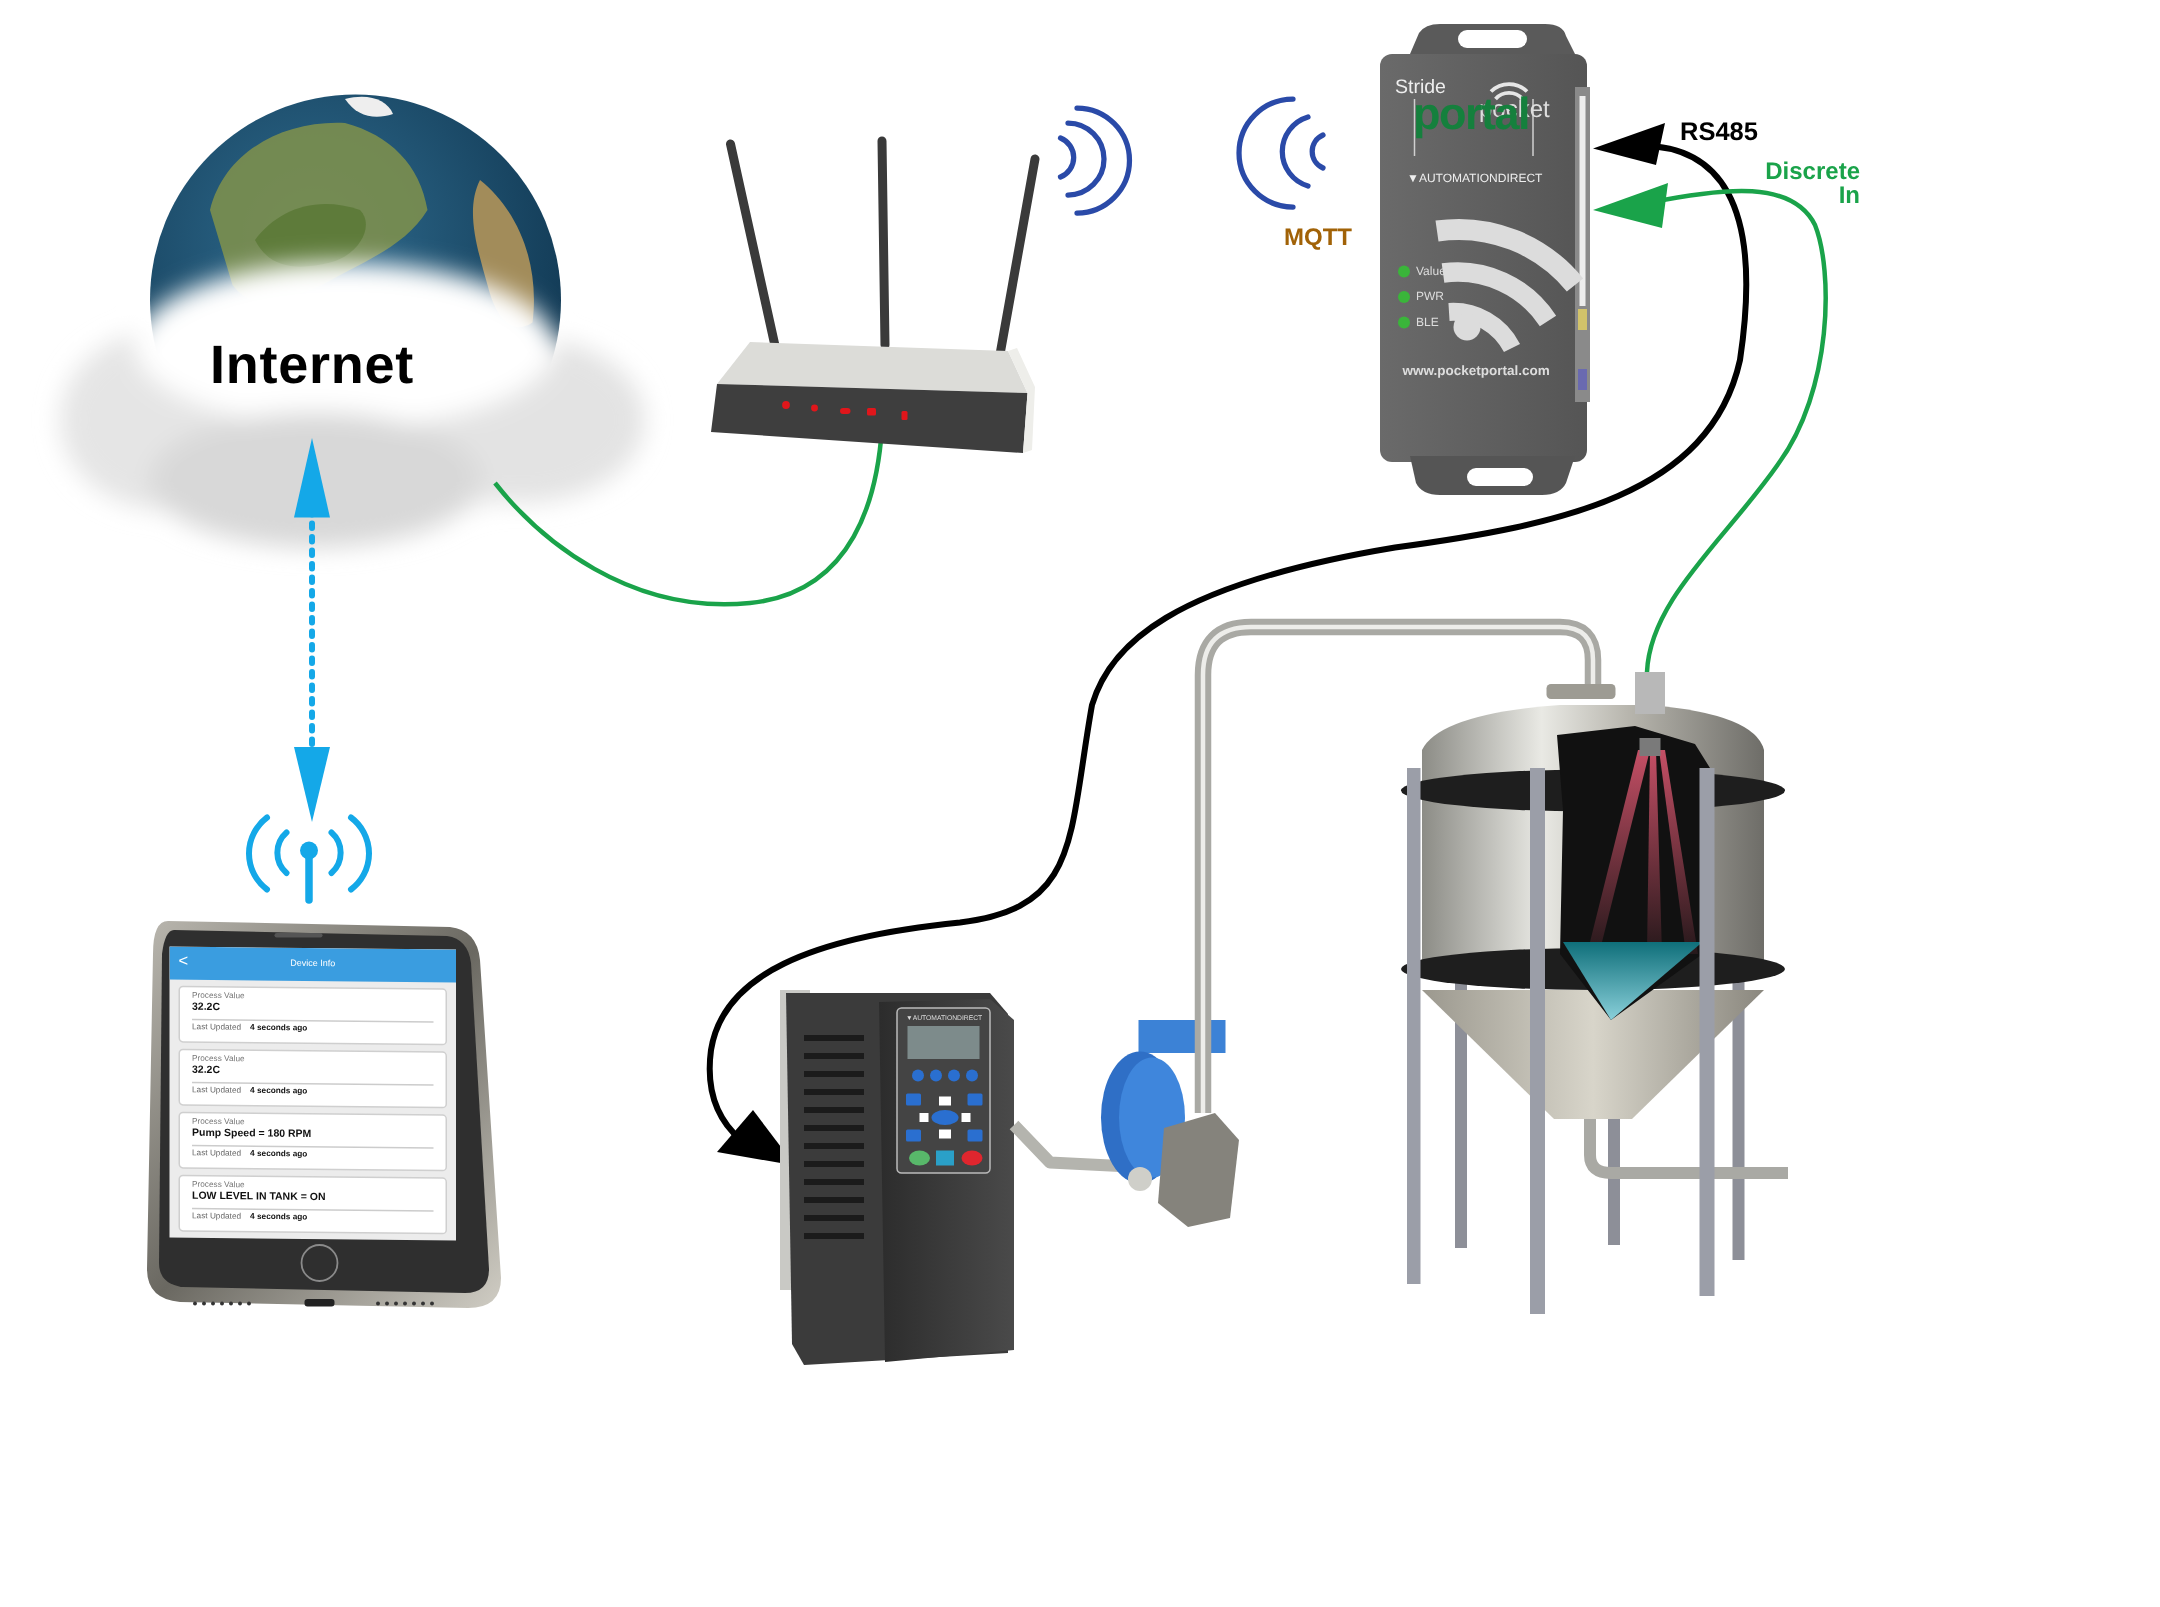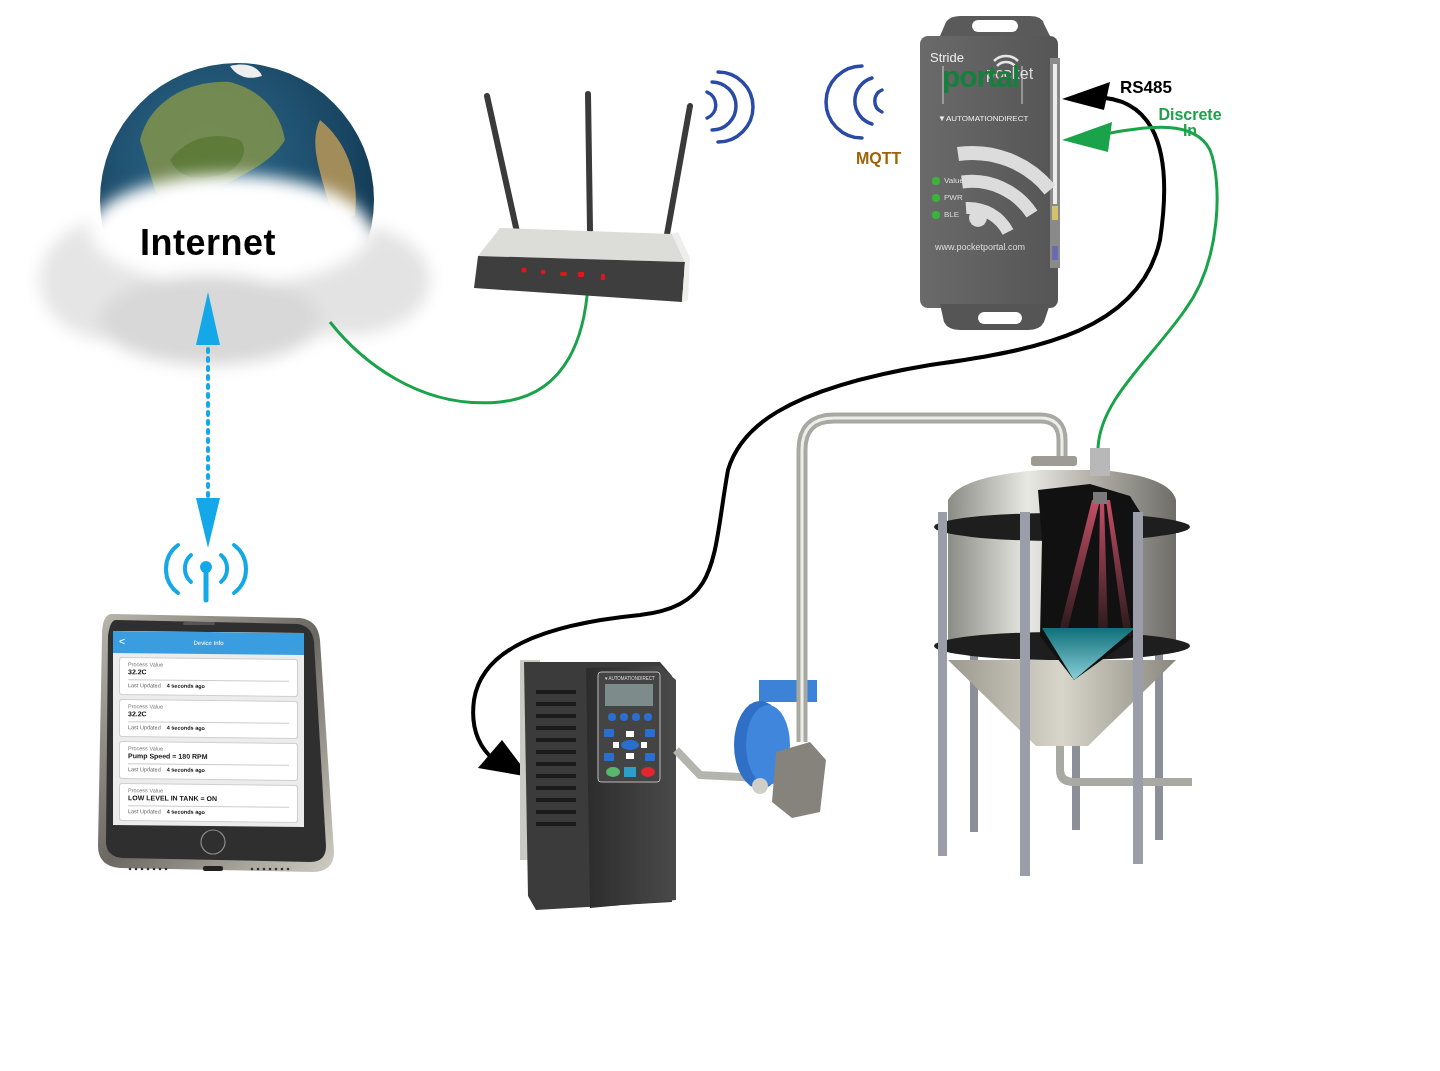--- a/index.html
+++ b/index.html
@@ -1,38 +1,38 @@
 <!DOCTYPE html>
 <html><head>
 <meta charset="utf-8">
 <style>
   html,body{margin:0;padding:0;background:#ffffff;}
   body{width:1440px;height:1071px;position:relative;overflow:hidden;font-family:"Liberation Sans",sans-serif;}
   #scene{position:absolute;left:0;top:0;width:1440px;height:1071px;}
   .label-internet{position:absolute;left:140px;top:222px;font:bold 36px "Liberation Sans",sans-serif;color:#000;letter-spacing:0.5px;}
   .label-mqtt{position:absolute;left:832px;top:150px;font:bold 16px "Liberation Sans",sans-serif;color:#a16207;margin-left:24px;}
   .label-rs485{position:absolute;left:1120px;top:78px;font:bold 17px "Liberation Sans",sans-serif;color:#000;}
-  .label-discrete{position:absolute;left:1140px;top:107px;width:100px;text-align:center;font:bold 16px/16px "Liberation Sans",sans-serif;color:#1aa34a;}
+  .label-discrete{position:absolute;left:1140px;top:107px;width:100px;text-align:right;font:bold 16px/16px "Liberation Sans",sans-serif;color:#1aa34a;}
   .phone-screen{position:absolute;left:113px;top:632px;width:191px;height:194px;background:#ececec;overflow:hidden;transform:skewY(0.6deg);}
   .phone-header{height:22px;background:#3a9de0;color:#fff;font-size:6px;display:flex;align-items:center;justify-content:center;position:relative;}
   .phone-back{position:absolute;left:6px;top:4px;font-size:11px;color:#fff;}
   .card{background:#fff;border:1px solid #cfcfcf;border-radius:3px;margin:4px 6px;padding:3px 8px 2px 8px;height:31px;}
   .card-label{font-size:5.5px;color:#777;}
   .card-value{font-size:7px;font-weight:bold;color:#111;margin-top:1px;}
   .card-hr{border-top:1px solid #ccc;margin:4px 0 2px 0;}
   .card-updated{font-size:5.5px;color:#666;}
   .card-updated b{color:#111;margin-left:6px;}
   
   .pp{position:absolute;}
   .pp-stride{left:930px;top:50px;font-size:13px;color:#eee;text-align:center;}
   .pp-pocket{left:942px;top:65px;font-size:16px;color:#ddd;margin-left:44px;}
   .pp-portal{left:942px;top:60px;font-size:30px;color:#15803d;letter-spacing:-1px;font-weight:bold;}
   .pp-brand{left:938px;top:114px;font-size:8px;color:#eee;}
   .pp-led-label{left:944px;font-size:8px;color:#ddd;}
-  .pp-url{left:935px;top:242px;font-size:9px;font-weight:normal;color:#ddd;}
+  .pp-url{left:935px;top:242px;font-size:9px;font-weight:bold;color:#ddd;}
   .vfd-brand{position:absolute;left:604px;top:676px;font-size:4.5px;color:#ddd;}
 </style>
 </head>
 <body>
 
 <svg id="scene" width="1440" height="1071" viewBox="0 0 1440 1071">
   <defs>
     <radialGradient id="ocean" cx="40%" cy="35%" r="65%">
       <stop offset="0" stop-color="#2f6c8f"></stop>
       <stop offset="1" stop-color="#123a55"></stop>

